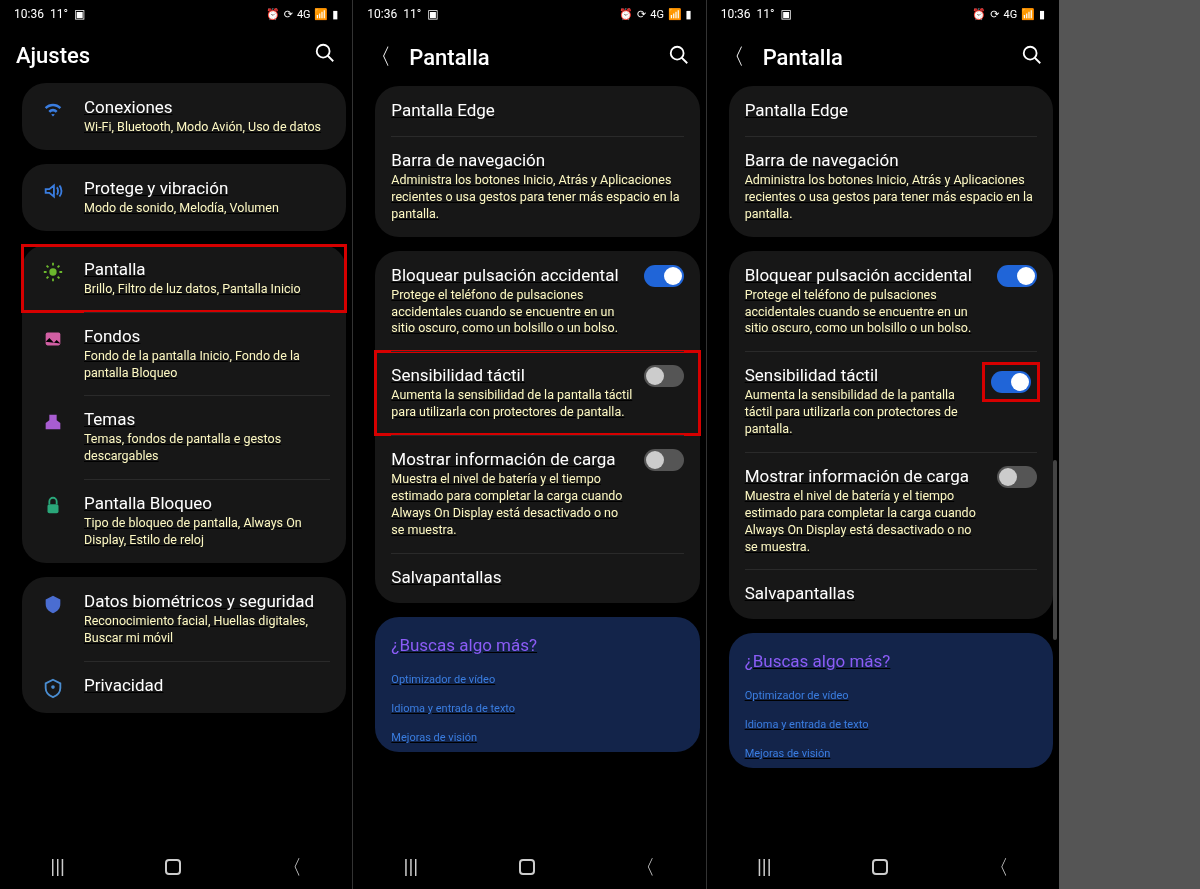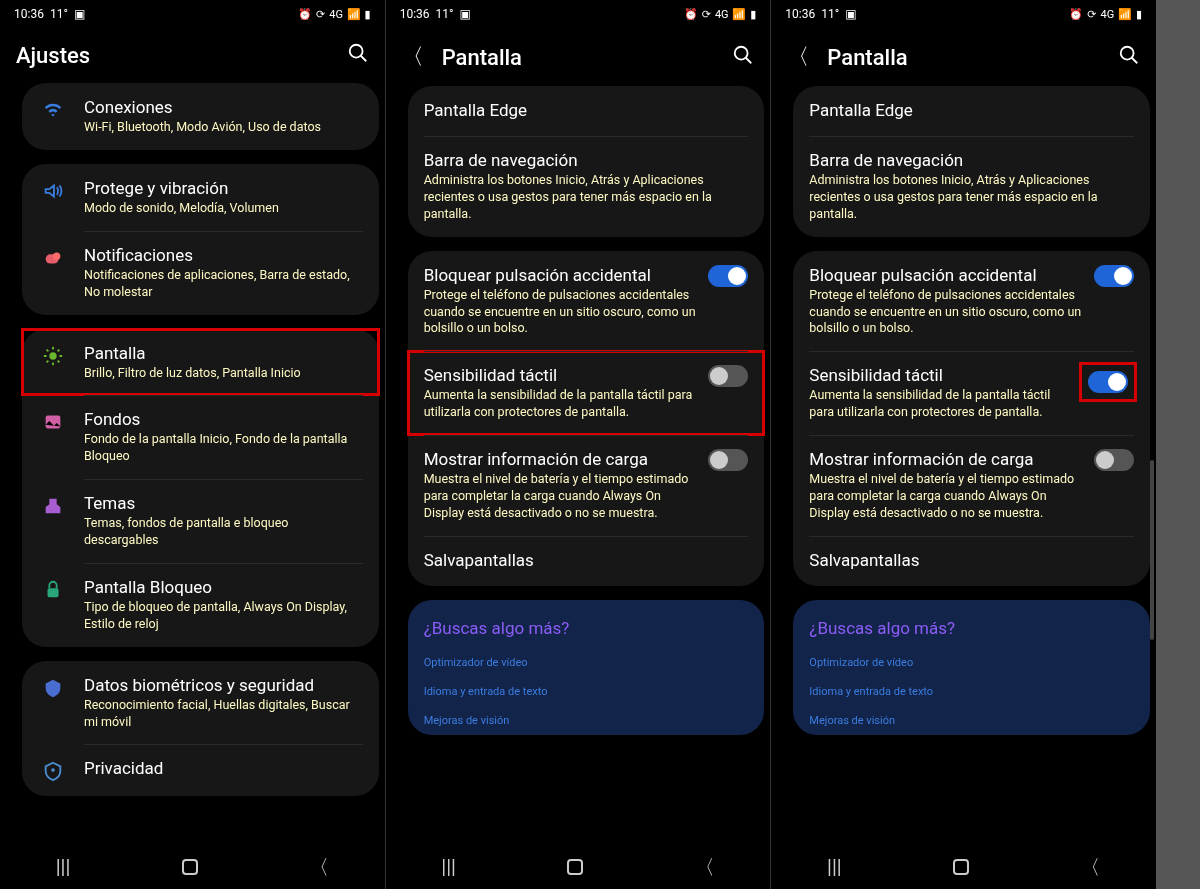--- a/index.html
+++ b/index.html
@@ -1,17 +1,17 @@
 <!DOCTYPE html>
 <html><head>
 <meta charset="utf-8">
 <style>
   * { box-sizing: border-box; margin: 0; padding: 0; }
   html, body { width: 1200px; height: 889px; background: #555; font-family: -apple-system, BlinkMacSystemFont, "Segoe UI", Roboto, Arial, sans-serif; overflow: hidden; }
-  .container { display: flex; width: 1156px; height: 889px; }
+  .container { display: flex; width: 1059px; height: 889px; text-decoration: underline; }
   .phone { flex: 1; background: #000; color: #fff; display: flex; flex-direction: column; position: relative; border-right: 1px solid #333; }
   .phone:last-child { border-right: none; }
 
   .status-bar { height: 28px; display: flex; justify-content: space-between; align-items: center; padding: 0 14px; font-size: 12px; }
   .status-left { display: flex; align-items: center; gap: 6px; }
   .status-right { display: flex; align-items: center; gap: 4px; font-size: 11px; }
 
   .header { display: flex; align-items: center; padding: 14px 16px 14px 16px; }
   .header .back { font-size: 22px; margin-right: 18px; cursor: pointer; }
   .header .title { font-size: 22px; font-weight: 500; flex: 1; }
@@ -95,32 +95,20 @@
             <div class="icon">
               <svg class="mini ic-sound" viewBox="0 0 24 24" fill="currentColor">
                 <path d="M4 10v4h4l5 4V6l-5 4zM16 8c2 1 2 7 0 8M19 6c3 3 3 9 0 12" fill="none" stroke="currentColor" stroke-width="2"></path>
               </svg>
             </div>
             <div class="text">
               <div class="label">Protege y vibración</div>
               <div class="desc">Modo de sonido, Melodía, Volumen</div>
             </div>
           </div>
-          <div class="row">
-            <div class="icon">
-              <svg class="mini ic-notif" viewBox="0 0 24 24" fill="currentColor">
-                <rect x="4" y="8" width="14" height="10" rx="5"></rect>
-                <circle cx="16" cy="10" r="4" fill="#ff6b6b"></circle>
-              </svg>
-            </div>
-            <div class="text">
-              <div class="label">Notificaciones</div>
-              <div class="desc">Notificaciones de aplicaciones, Barra de estado, No molestar</div>
-            </div>
-          </div>
         </div>
         <div class="card">
           <div class="row" style="outline:3px solid #d60000;outline-offset:-2px">
             <div class="icon">
               <svg class="mini ic-display" viewBox="0 0 24 24" fill="currentColor">
                 <circle cx="12" cy="12" r="4"></circle>
                 <path d="M12 2v3M12 19v3M2 12h3M19 12h3M5 5l2 2M17 17l2 2M5 19l2-2M17 7l2-2" stroke="currentColor" stroke-width="2"></path>
               </svg>
             </div>
             <div class="text">
@@ -141,21 +129,21 @@
             </div>
           </div>
           <div class="row">
             <div class="icon">
               <svg class="mini ic-theme" viewBox="0 0 24 24" fill="currentColor">
                 <path d="M8 4h8v6l4 3v7H4v-7l4-3z"></path>
               </svg>
             </div>
             <div class="text">
               <div class="label">Temas</div>
-              <div class="desc">Temas, fondos de pantalla e bloqueo descargables</div>
+              <div class="desc">Temas, fondos de pantalla e gestos descargables</div>
             </div>
           </div>
           <div class="row">
             <div class="icon">
               <svg class="mini ic-lock" viewBox="0 0 24 24" fill="currentColor">
                 <rect x="6" y="10" width="12" height="10" rx="2"></rect>
                 <path d="M8 10V7a4 4 0 018 0v3" fill="none" stroke="currentColor" stroke-width="2"></path>
               </svg>
             </div>
             <div class="text">

